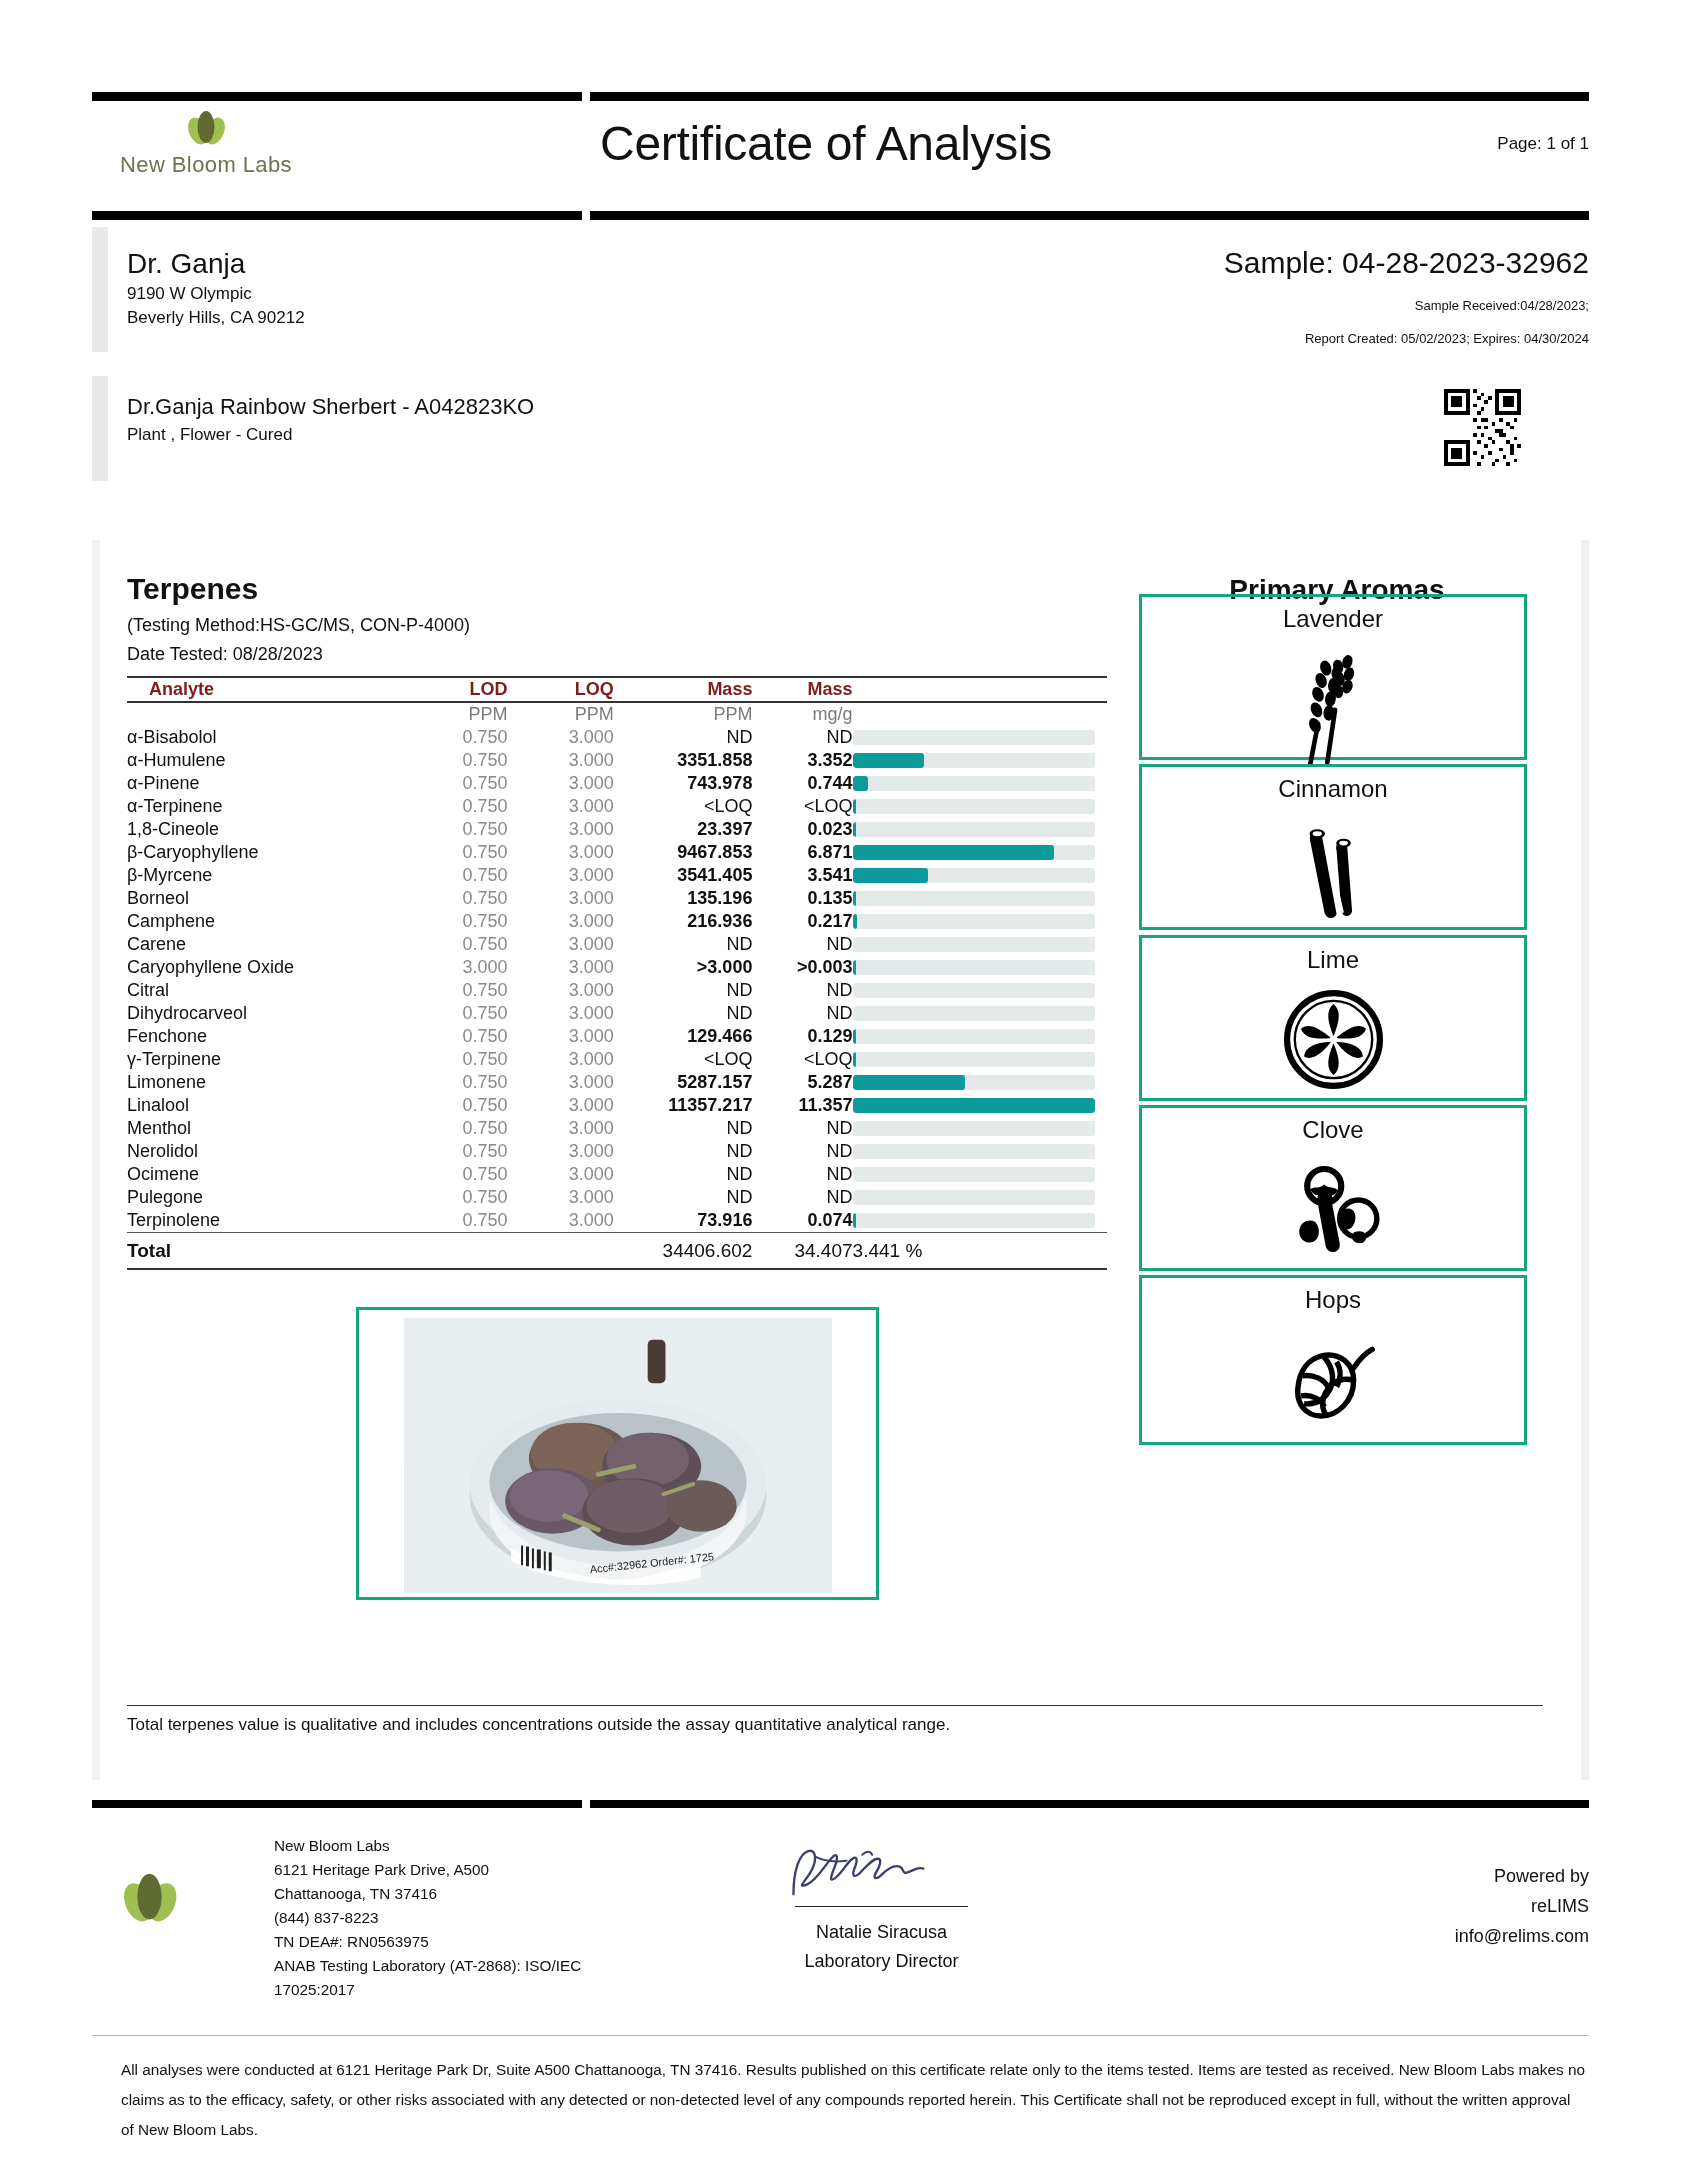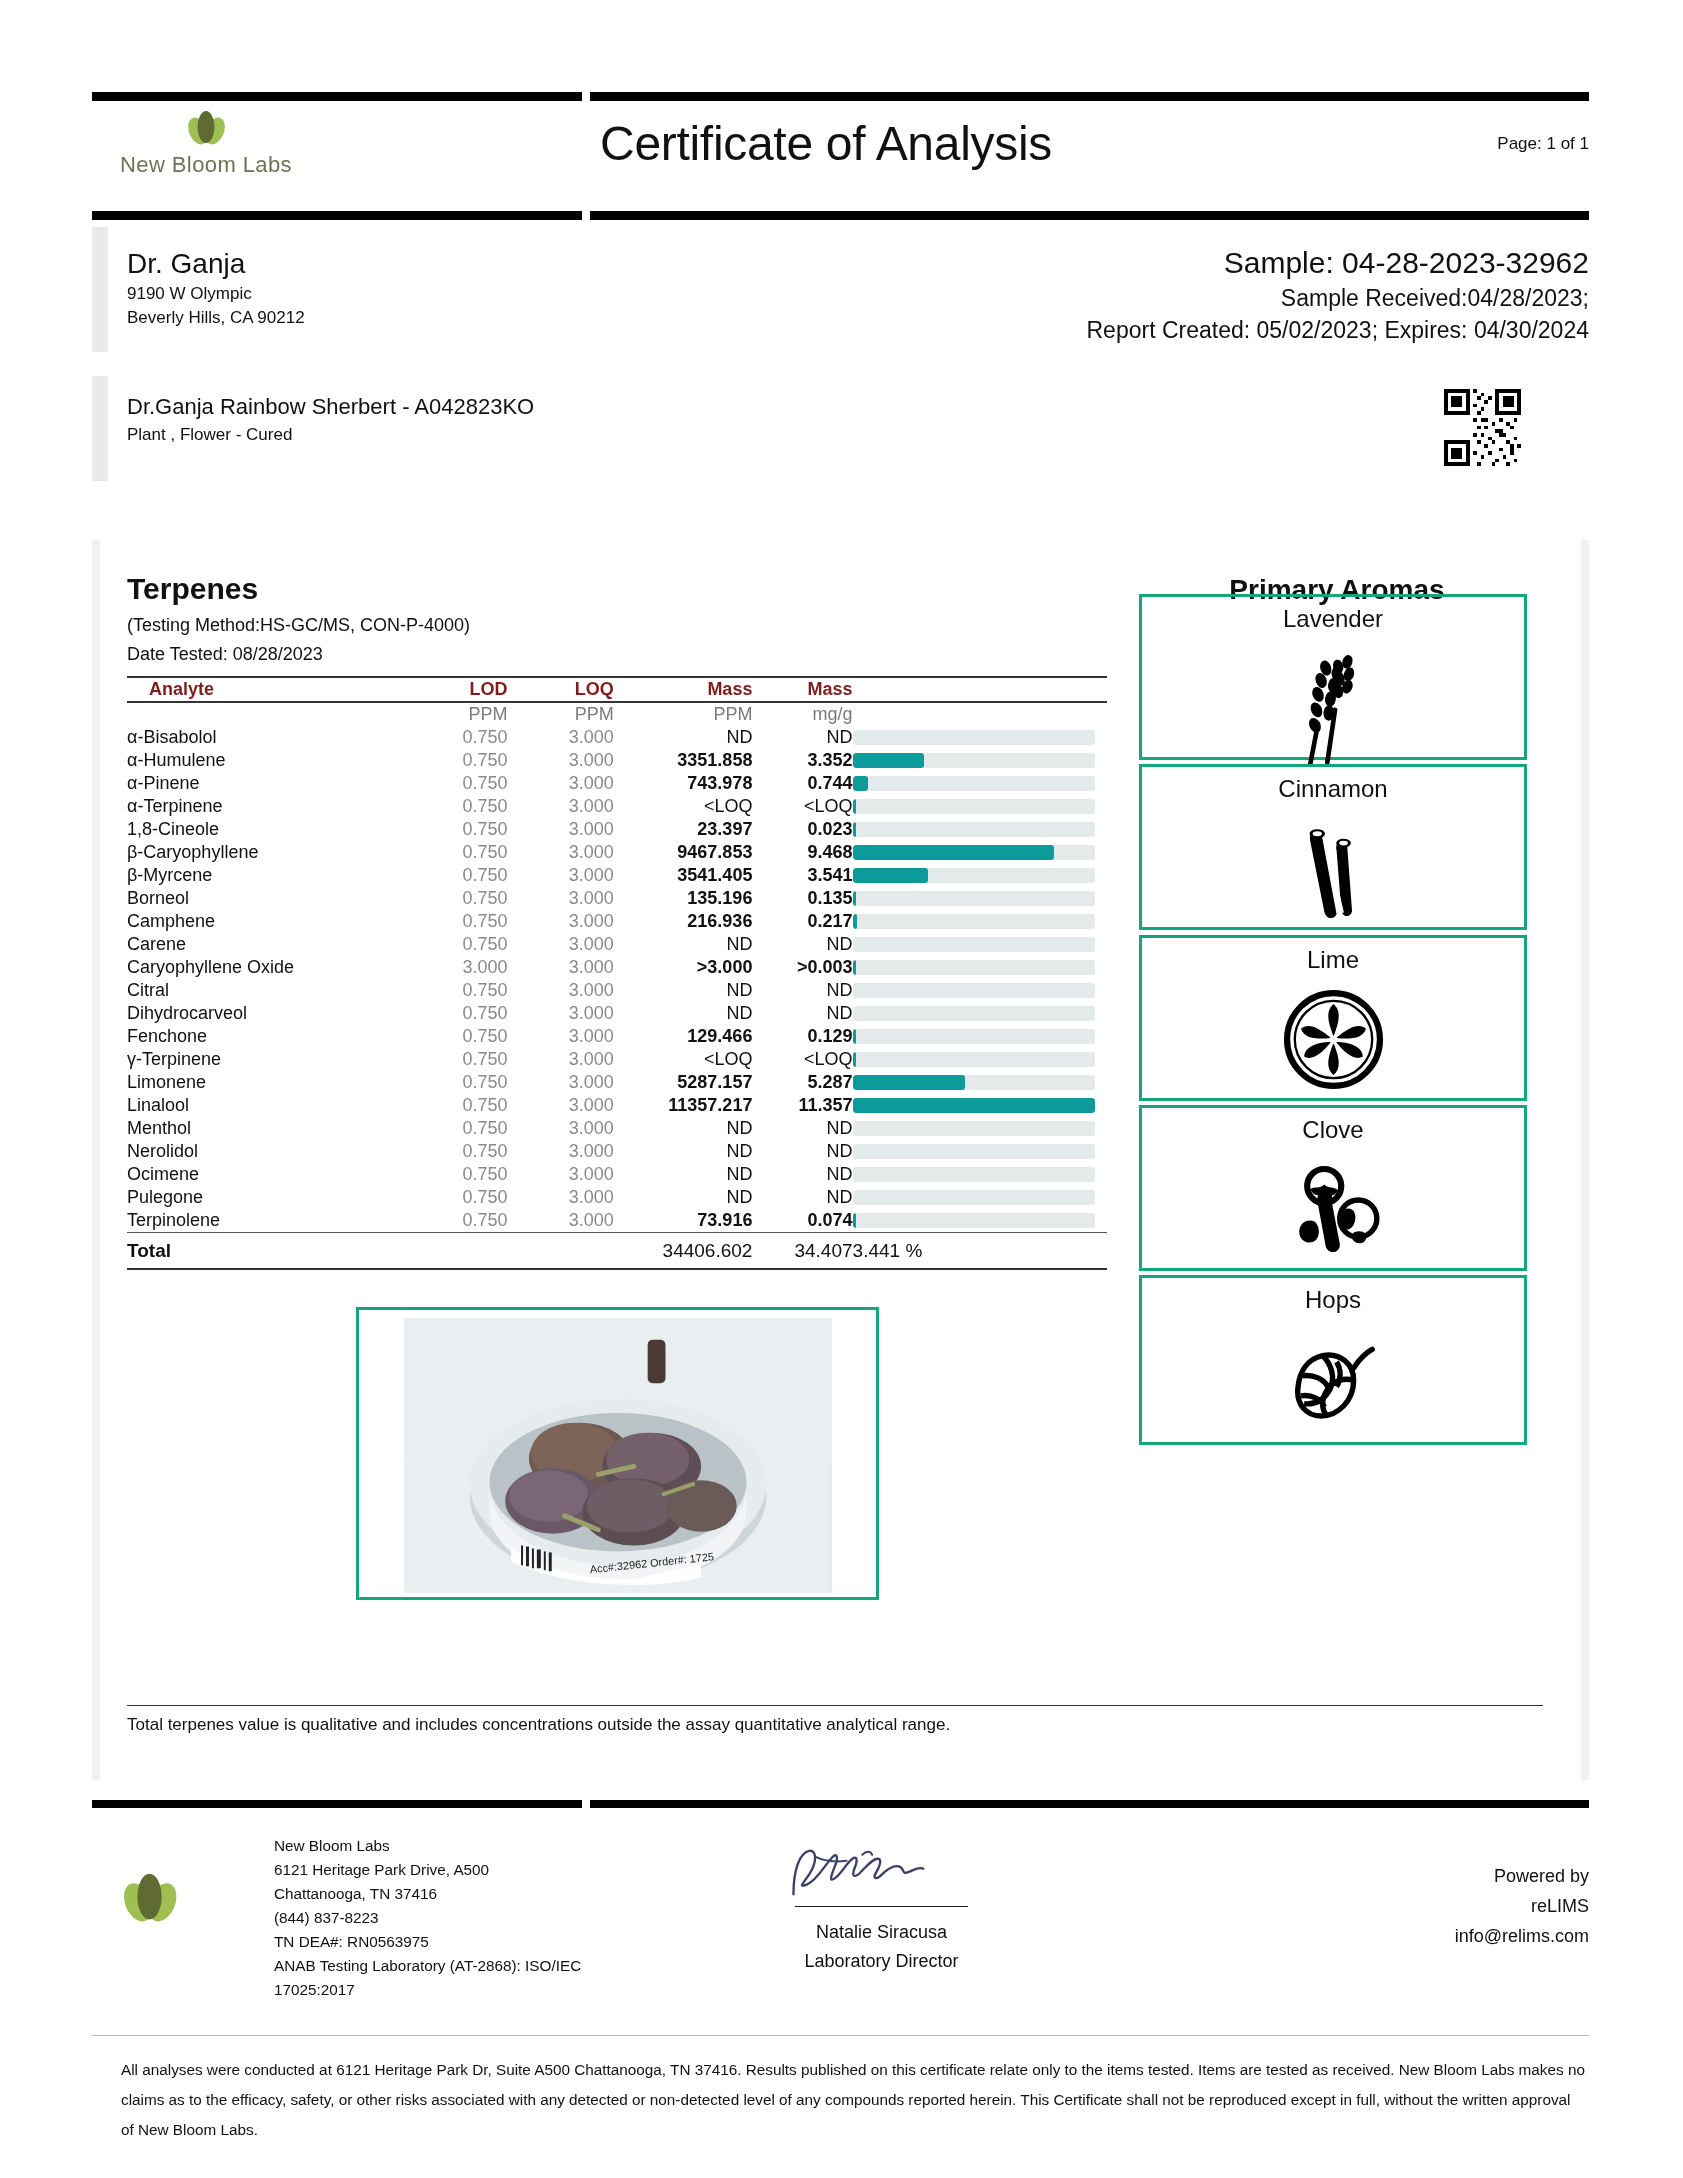--- a/index.html
+++ b/index.html
@@ -79,21 +79,21 @@
     z-index: 2;
   }
   .panel-inner {
     position: absolute;
     background: #fff;
     z-index: 3;
   }
   .client-name { font-size: 28px; font-weight: 400; color:#111; }
   .client-line { font-size: 17px; color: #111; margin-top: 4px; }
   .sample-id { font-size: 30px; text-align: right; color:#111; }
-  .sample-line { font-size: 23px; text-align: right; color:#111; margin-top: 5px; }
+  .sample-line { font-size: 13px; text-align: right; color:#111; margin-top: 18px; }
 
   .prod-name { font-size: 22px; color:#111; }
   .prod-sub { font-size: 17px; color:#111; margin-top: 5px; }
 
   
   .qr { position:absolute; z-index: 4; }
 
   
   .body-card {
     position: absolute;
@@ -427,21 +427,21 @@
             <div class="bartrack" style="background: rgb(228, 233, 234);">
               <div class="barfill" style="background: rgb(13, 154, 154); width: 1.4%;"></div>
             </div>
           </td>
         </tr>
         <tr>
           <td class="an">β-Caryophyllene</td>
           <td class="lod">0.750</td>
           <td class="loq">3.000</td>
           <td class="mass">9467.853</td>
-          <td class="massg">9.468</td>
+          <td class="massg">6.871</td>
           <td class="bar-cell">
             <div class="bartrack" style="background: rgb(228, 233, 234);">
               <div class="barfill" style="background: rgb(13, 154, 154); width: 83.3642%;"></div>
             </div>
           </td>
         </tr>
         <tr>
           <td class="an">β-Myrcene</td>
           <td class="lod">0.750</td>
           <td class="loq">3.000</td>

